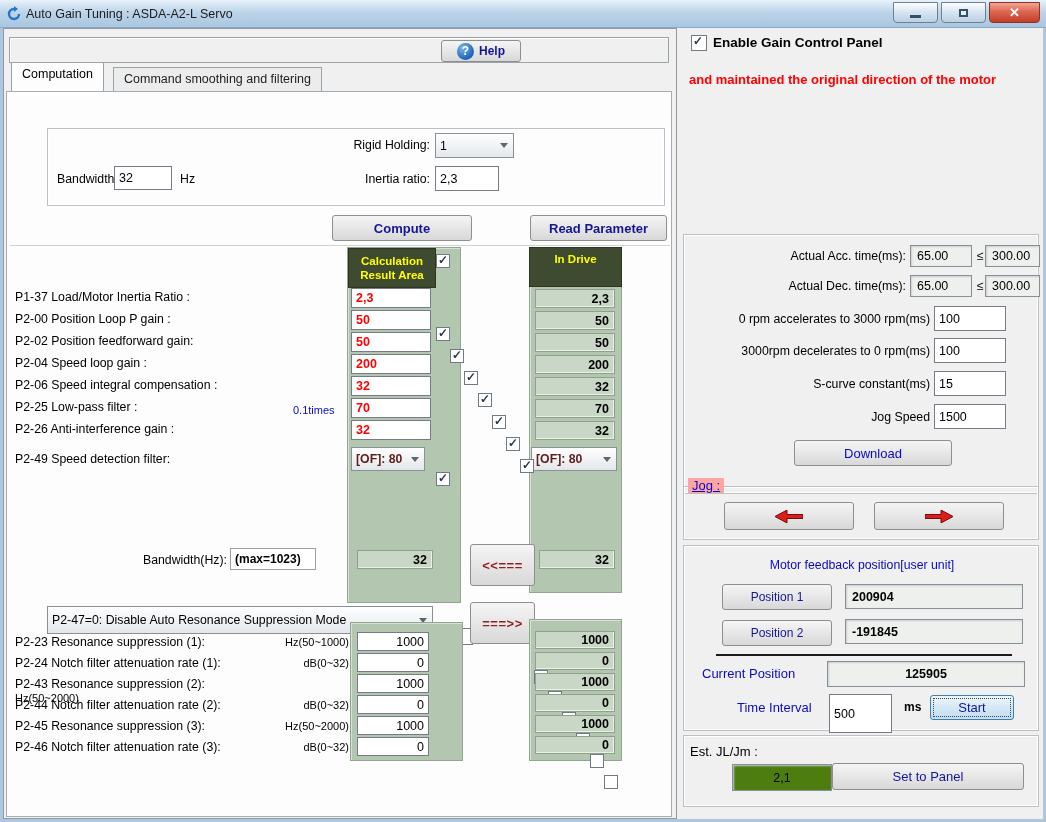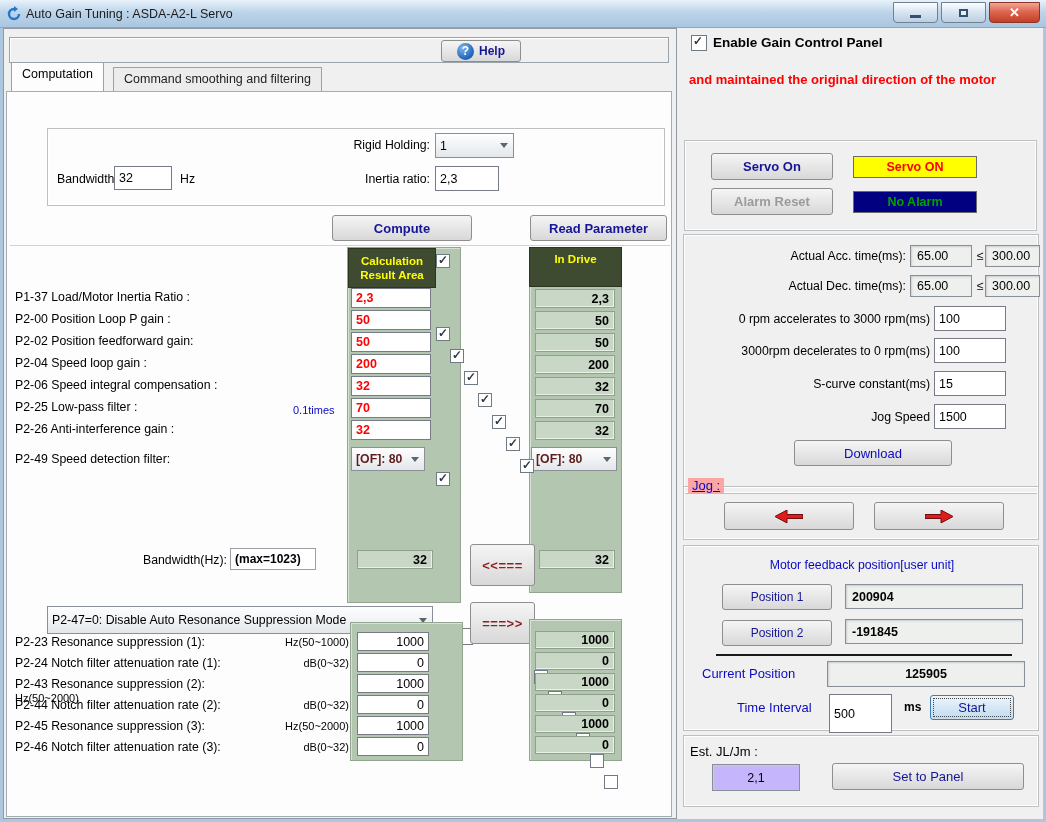--- a/index.html
+++ b/index.html
@@ -203,26 +203,20 @@
   </div>
 
   <div id="right-panel">
 
     <span class="cb abs checked" style="left:12px;top:7px;width:16px;height:16px"></span>
     <div class="abs" style="left:34px;top:7px;font-size:13.5px;font-weight:bold">Enable Gain Control Panel</div>
 
     <div class="abs red-b" style="left:10px;top:44px;width:346px;font-size:13px;line-height:1.3">and maintained the original direction of the motor</div>
 
     
-    <div class="groupbox abs" style="left:5px;top:112px;width:353px;height:91px">
-      <div class="btn navy-b abs" style="left:26px;top:12px;width:122px;height:27px;font-size:13px">Servo On</div>
-      <div class="badge abs" style="left:168px;top:15px;width:124px;height:22px;background:#ffff00;color:#ff0000">Servo ON</div>
-      <div class="btn abs disabled-txt" style="left:26px;top:47px;width:122px;height:27px;font-size:13px;font-weight:bold">Alarm Reset</div>
-      <div class="badge abs" style="left:168px;top:50px;width:124px;height:22px;background:#000080;color:#00a000">No Alarm</div>
-    </div>
 
     
     <div class="groupbox abs" style="left:4px;top:206px;width:356px;height:260px">
       <div class="lbl lbl-r abs" style="left:0;top:14px;width:222px">Actual Acc. time(ms):</div>
       <div class="sunkbox abs" style="left:226px;top:10px;width:62px;height:22px">65.00</div>
       <div class="lbl abs" style="left:293px;top:14px">≤</div>
       <div class="sunkbox abs" style="left:301px;top:10px;width:55px;height:22px">300.00</div>
 
       <div class="lbl lbl-r abs" style="left:0;top:44px;width:222px">Actual Dec. time(ms):</div>
       <div class="sunkbox abs" style="left:226px;top:40px;width:62px;height:22px">65.00</div>
@@ -271,17 +265,17 @@
       <div class="sunkbox abs" style="left:143px;top:115px;width:198px;height:26px;justify-content:center;font-weight:bold">125905</div>
       <div class="abs blue" style="left:53px;top:154px;font-size:13px">Time Interval</div>
       <input class="input abs" style="left: 145px; top: 148px; width: 63px; height: 39px;" value="500">
       <div class="abs" style="left:220px;top:154px;font-weight:bold">ms</div>
       <div class="btn abs navy-b" id="start-btn" style="left:246px;top:149px;width:84px;height:25px;font-size:13px;font-weight:normal;color:#151596">Start</div>
     </div>
 
     
     <div class="groupbox abs" style="left:4px;top:707px;width:356px;height:72px">
       <div class="abs" style="left:6px;top:8px;font-size:13px">Est. JL/Jm :</div>
-      <div class="sunkbox abs" style="left:28px;top:28px;width:88px;height:27px;justify-content:center;background:#c4b5fd">2,1</div>
+      <div class="sunkbox abs" style="left:48px;top:28px;width:100px;height:27px;justify-content:center;background:#4d7c0f">2,1</div>
       <div class="btn abs" style="left:148px;top:27px;width:192px;height:27px;color:#151596;font-size:13px">Set to Panel</div>
     </div>
   </div>
 </div>
 
 </body></html>

